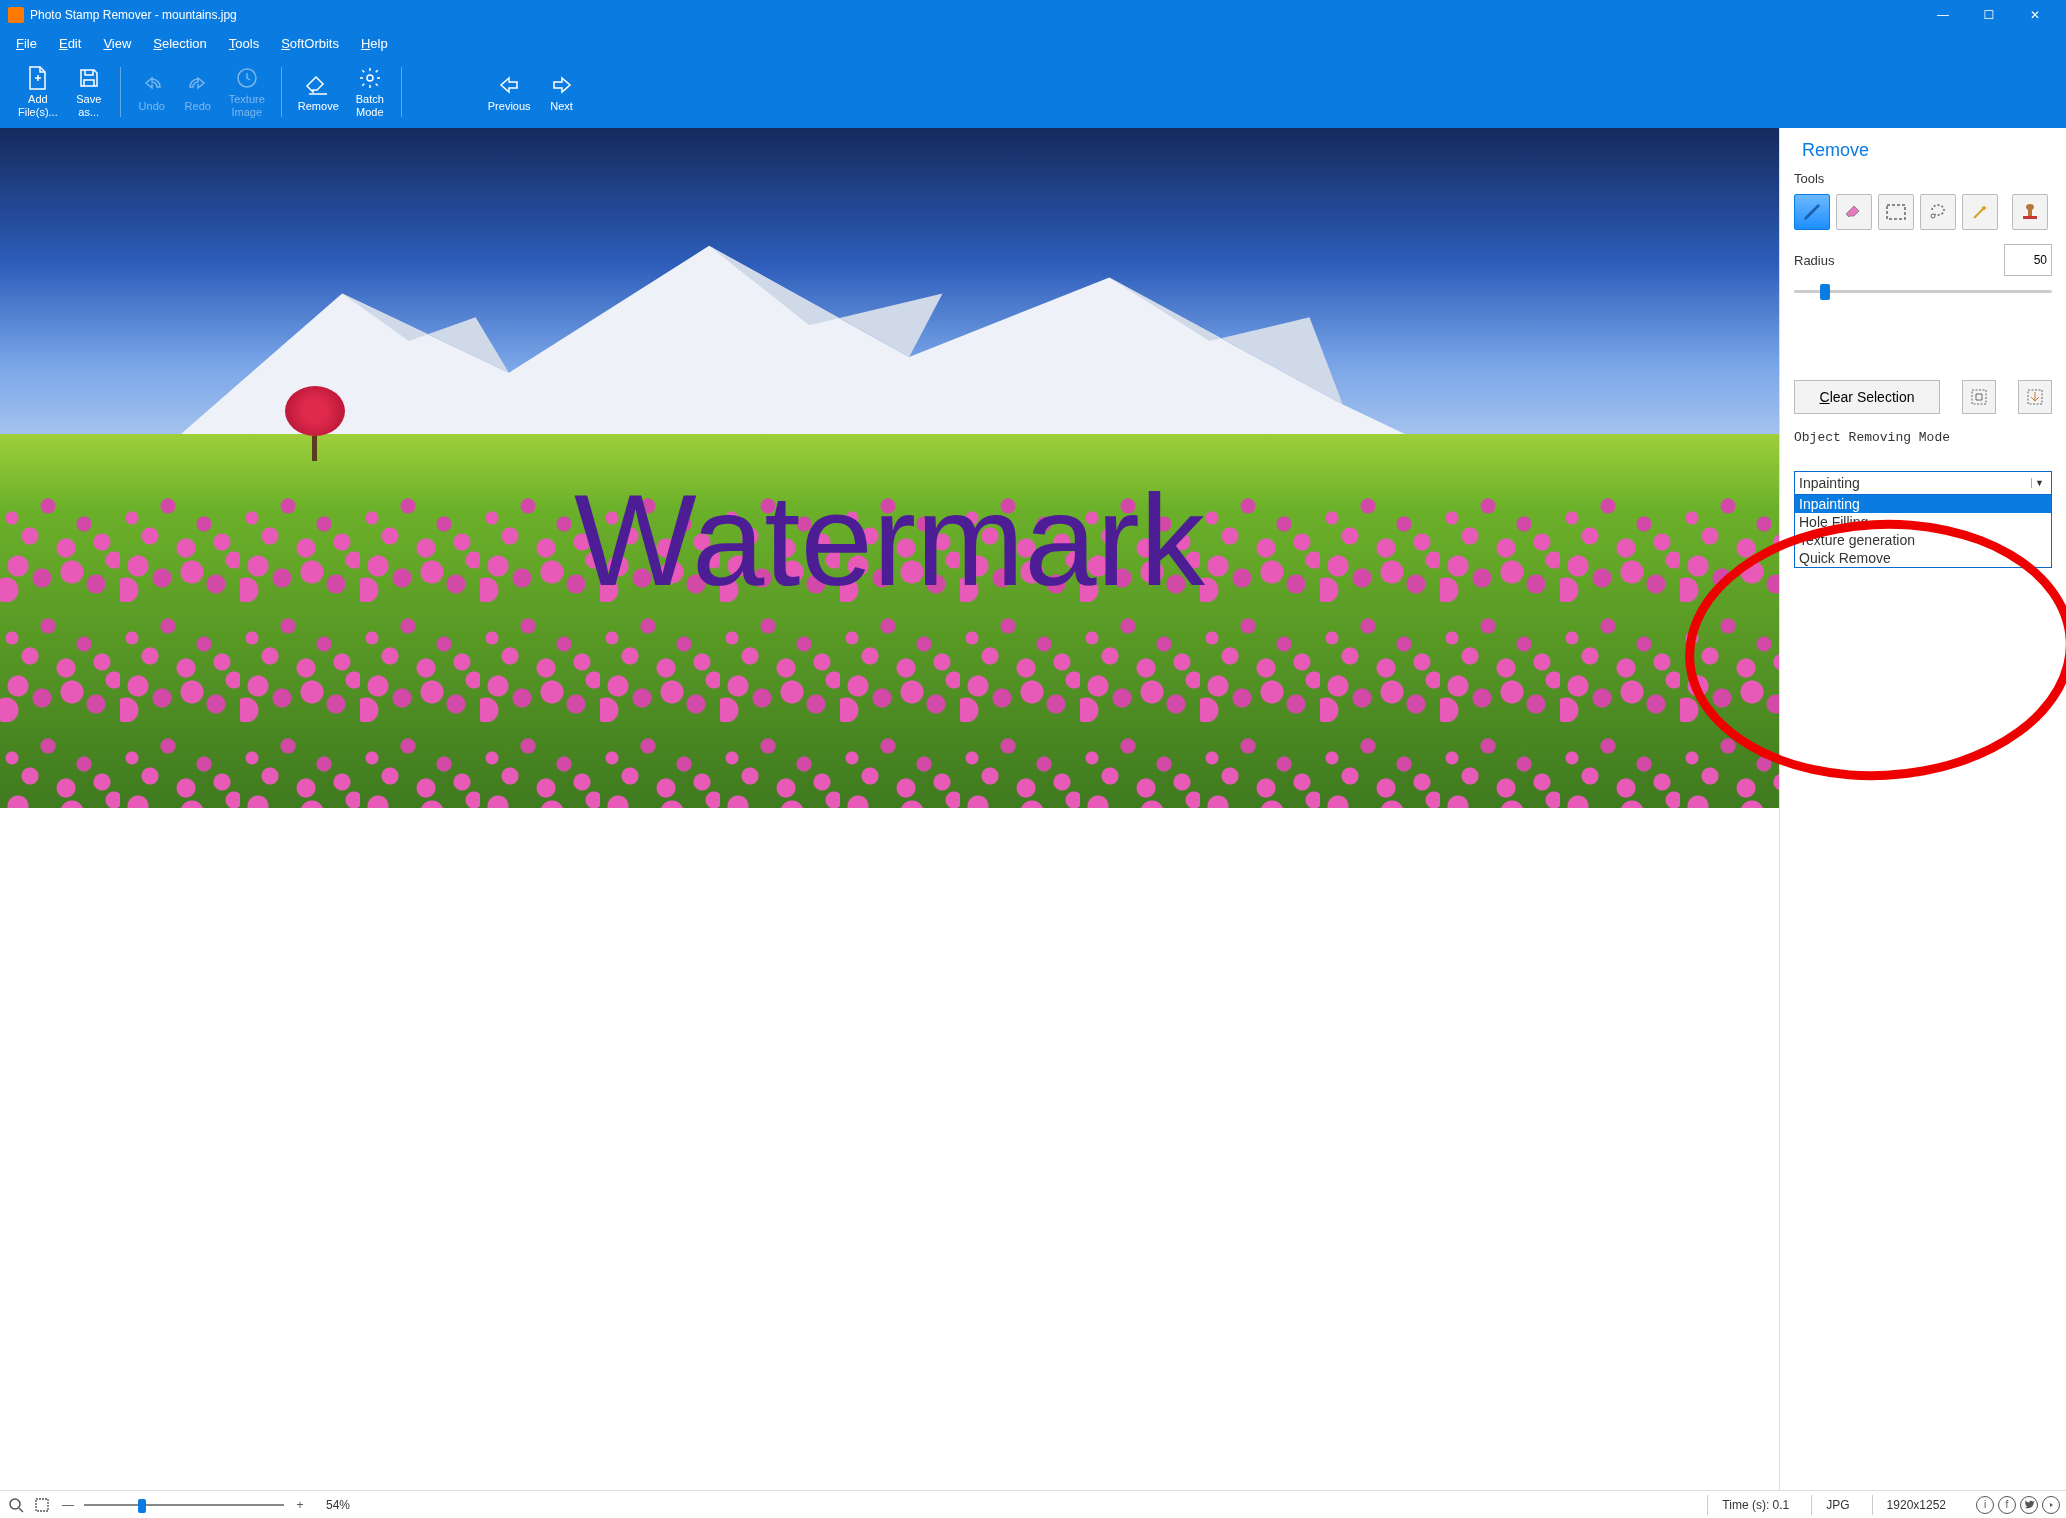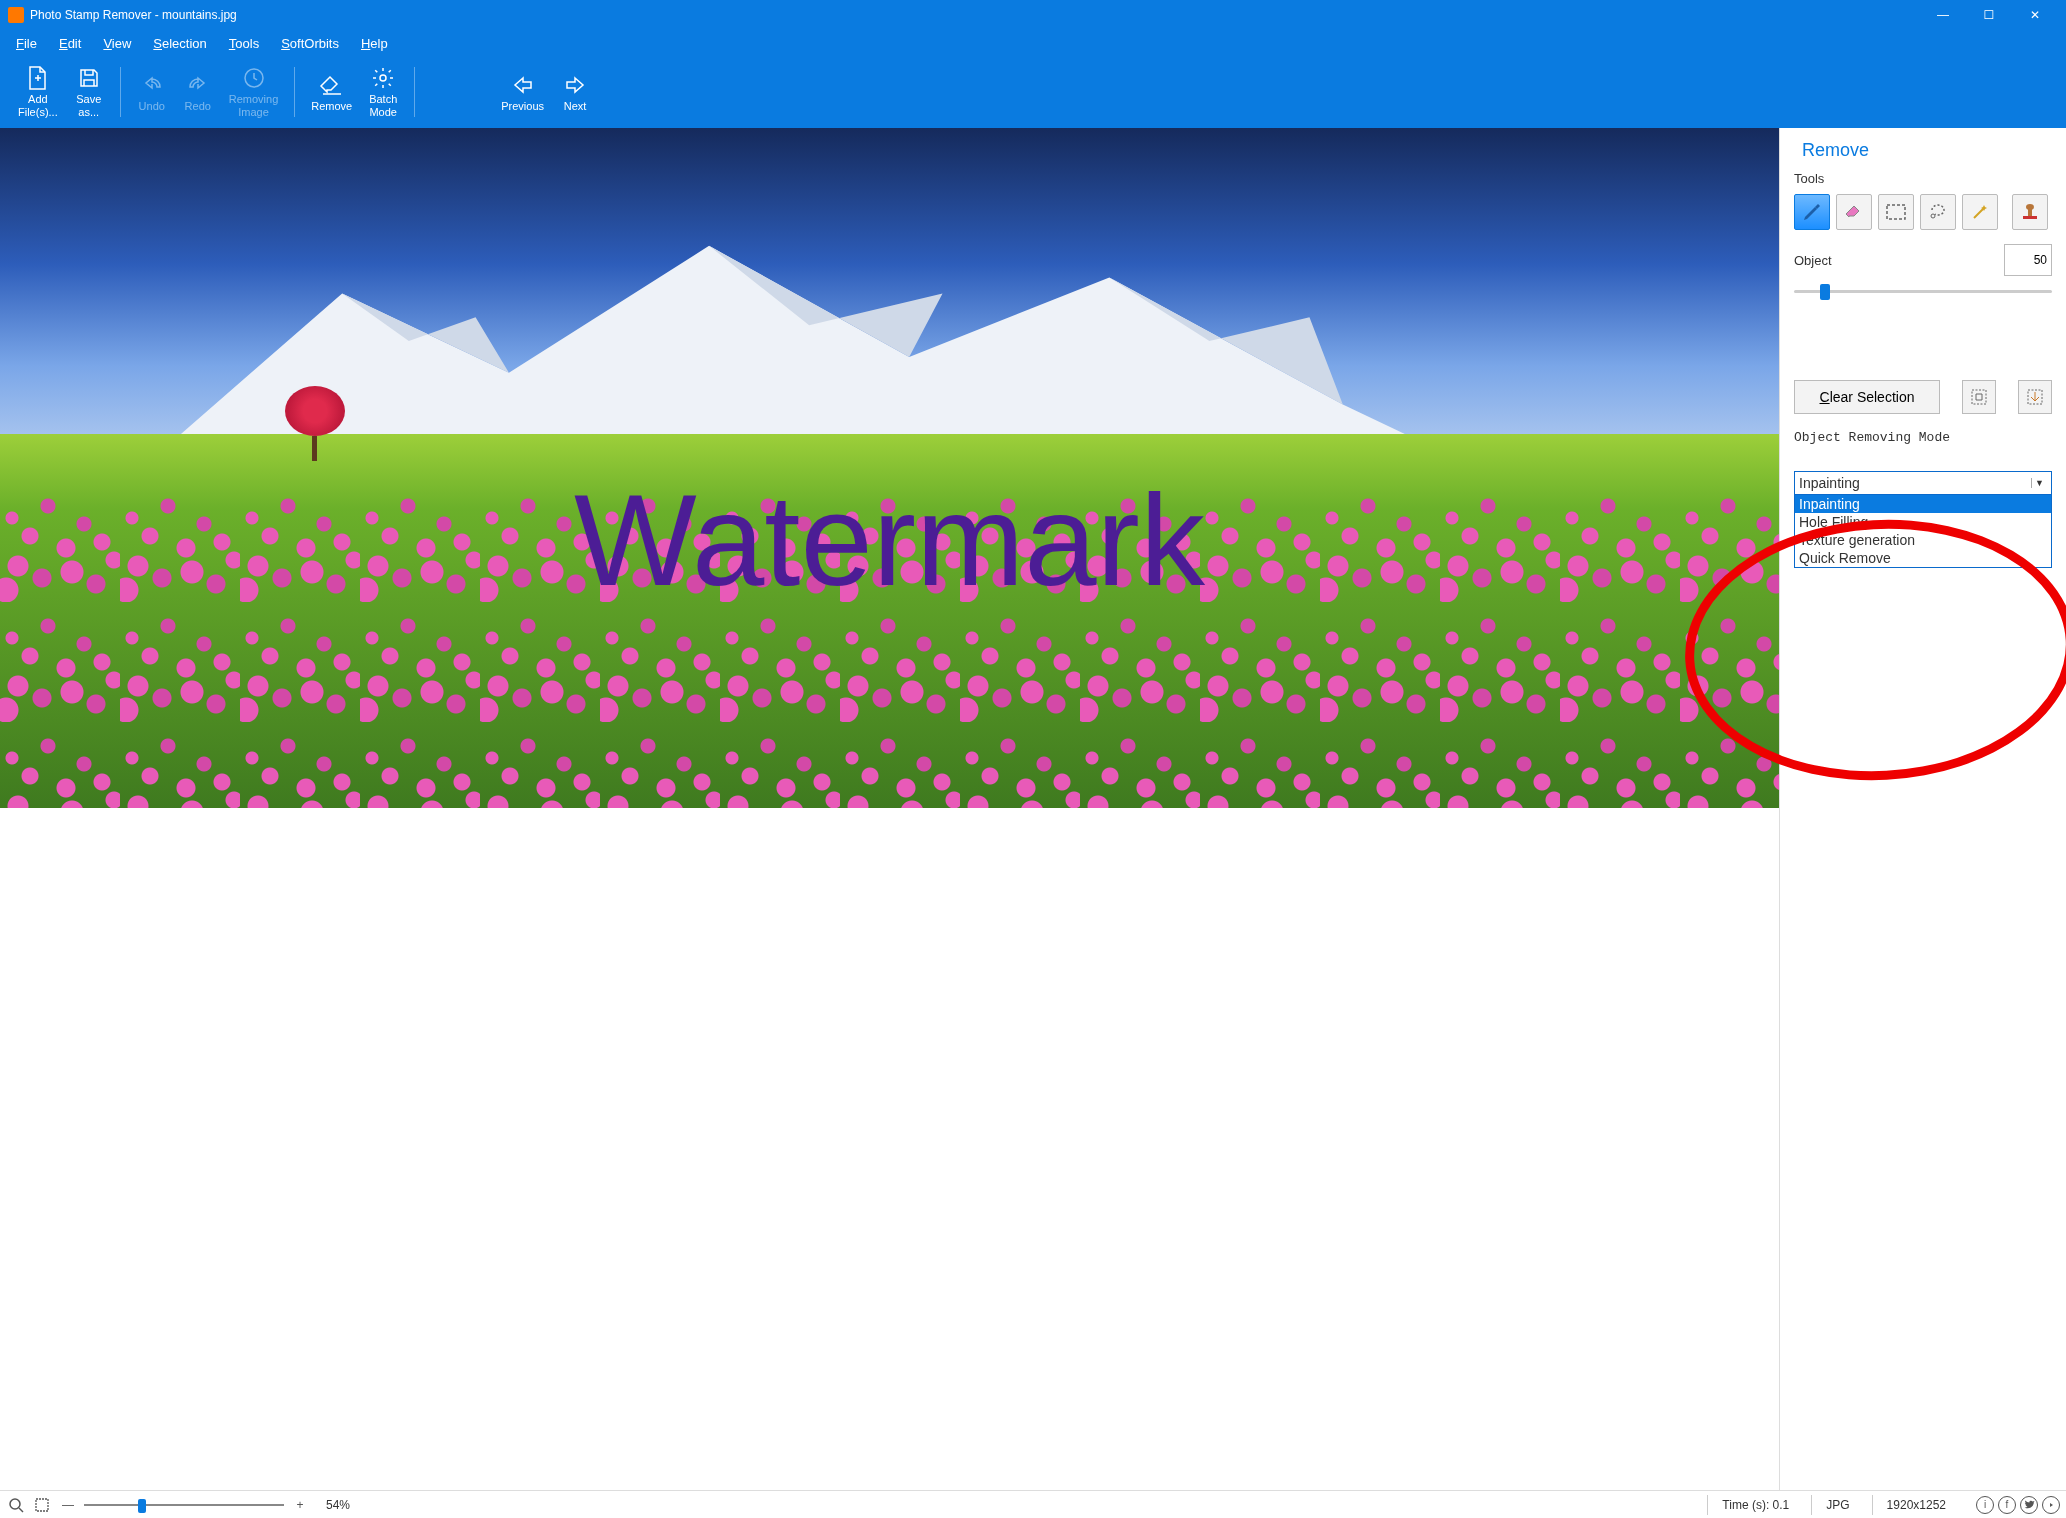--- a/index.html
+++ b/index.html
@@ -172,21 +172,21 @@
         </div>
         <div class="tb-label">Redo</div>
       </div>
       <div class="tb-btn disabled">
         <div class="tb-icon">
           <svg width="24" height="24" viewBox="0 0 24 24">
               <circle cx="12" cy="12" r="9" fill="none" stroke="#fff" stroke-width="1.5"></circle>
               <path d="M12 7v5l3 2" stroke="#fff" stroke-width="1.5" fill="none"></path>
             </svg>
         </div>
-        <div class="tb-label">Removing
+        <div class="tb-label">Texture
 Image</div>
       </div>
     </div>
     <div class="tb-sep"></div>
     <div class="tb-group">
       <div class="tb-btn">
         <div class="tb-icon">
           <svg width="26" height="22" viewBox="0 0 26 22">
               <path d="M8 18L2 12l9-9 7 7-6 6H8z" fill="none" stroke="#fff" stroke-width="1.5"></path>
               <path d="M4 20h18" stroke="#fff" stroke-width="1.5"></path>
@@ -284,21 +284,21 @@
         <div class="tool-btn gap">
           <svg width="20" height="20" viewBox="0 0 20 20">
               <rect x="3" y="14" width="14" height="3" fill="#c33"></rect>
               <rect x="8" y="7" width="4" height="7" fill="#b8763a"></rect>
               <ellipse cx="10" cy="5" rx="4" ry="3" fill="#b8763a"></ellipse>
             </svg>
         </div>
       </div>
 
       <div class="radius-row">
-        <span>Object</span>
+        <span>Radius</span>
         <input class="radius-input" value="50" style="">
       </div>
       <div class="slider">
         <div class="slider-track"></div>
         <div class="slider-thumb" style="left:10%"></div>
       </div>
 
       <div class="clear-row">
         <button class="clear-btn"><span class="ul">C</span>lear Selection</button>
         <div class="small-btn">

